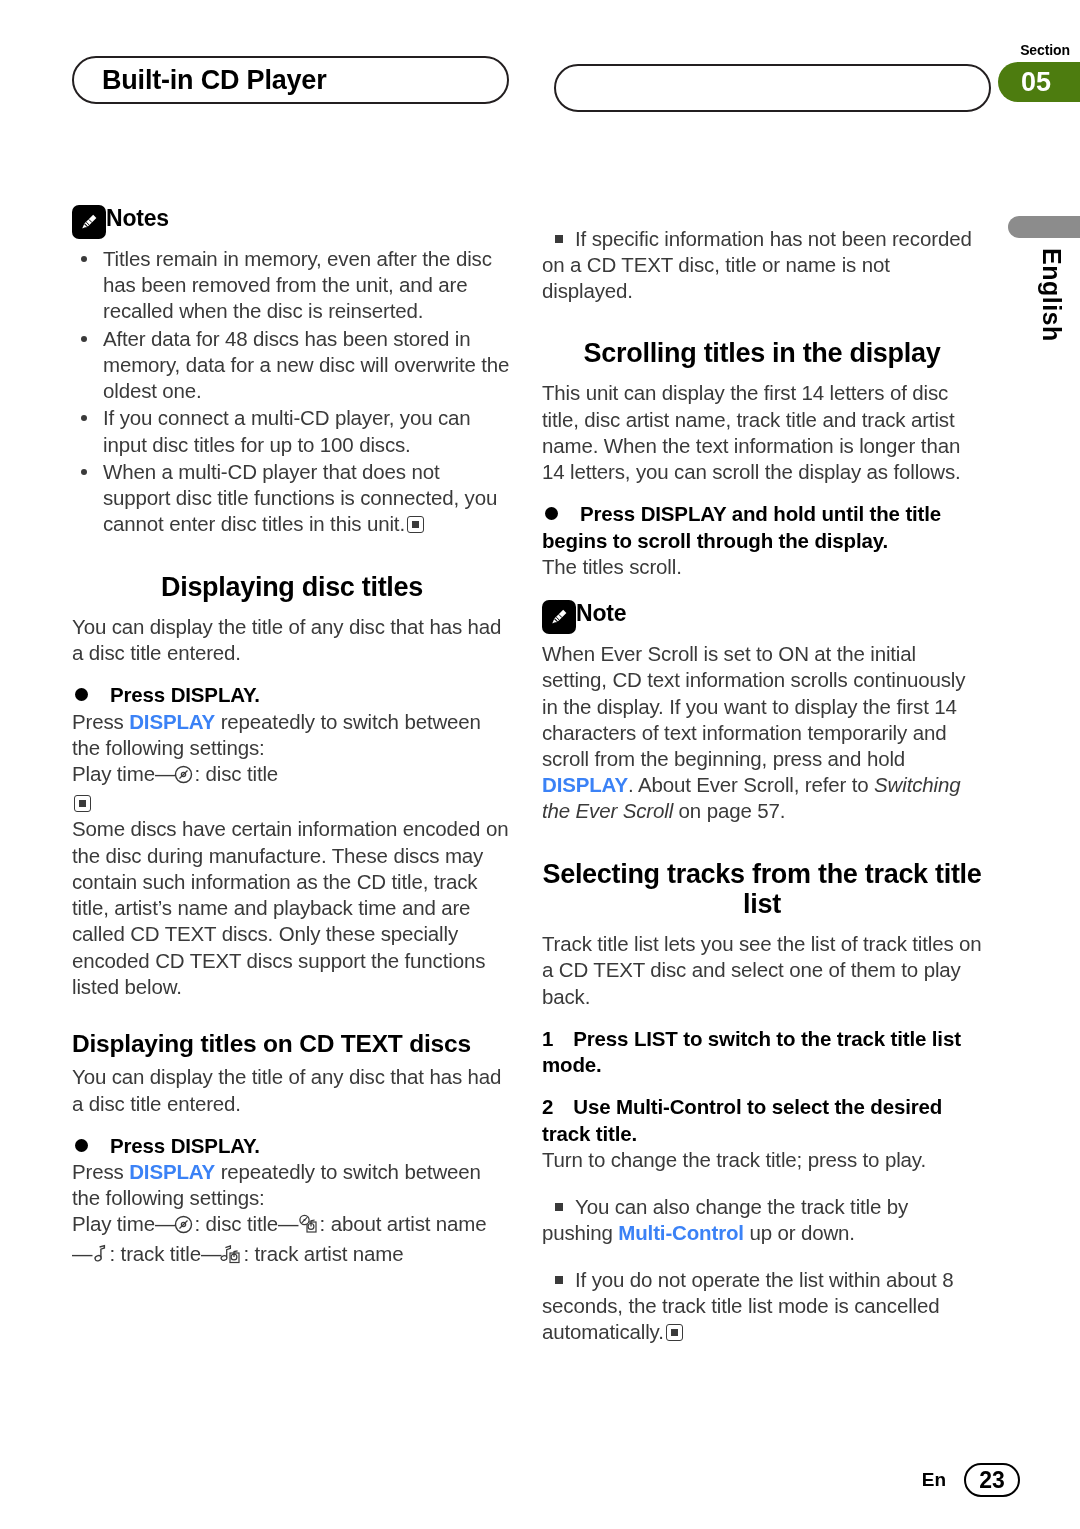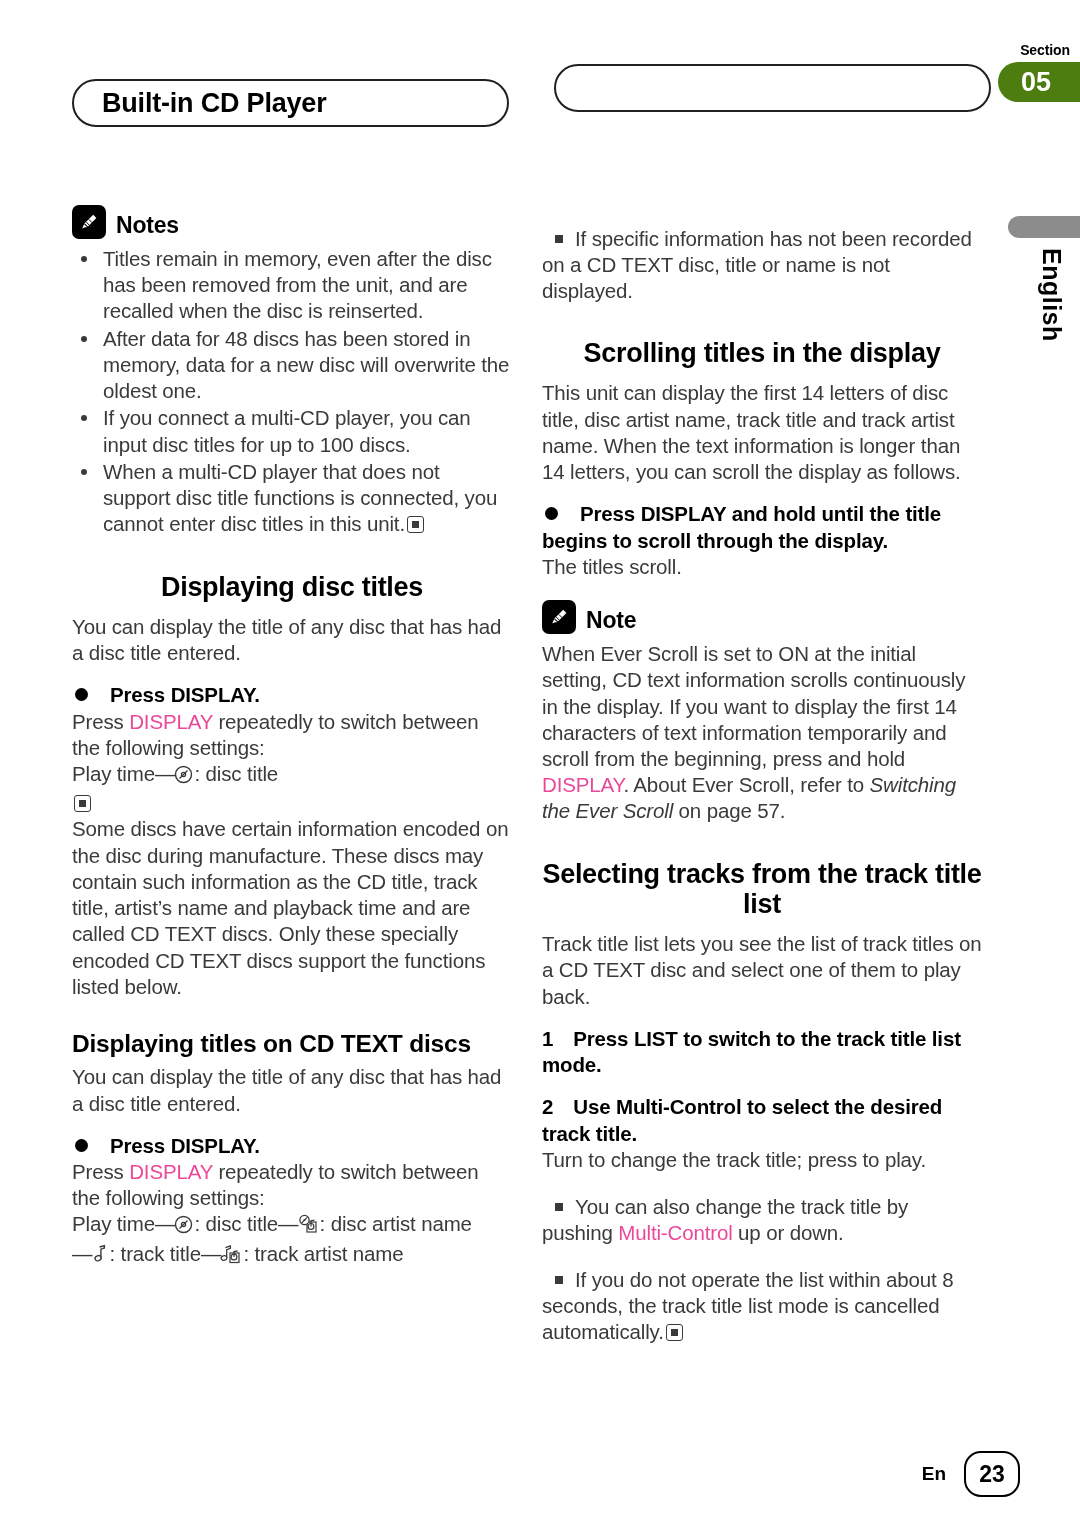--- a/index.html
+++ b/index.html
@@ -23,21 +23,21 @@
   }
   .hdr-pill {
     position: absolute;
     height: 48px;
     border: 2px solid #231f20;
     border-radius: 26px;
     background: #fff;
     display: flex;
     align-items: center;
   }
-  .hdr-pill.left  { left: 72px;  top: 79px; width: 437px; }
+  .hdr-pill.left  { left: 72px;  top: 56px; width: 437px; }
   .hdr-pill.right { left: 554px; top: 64px; width: 437px; }
   .hdr-title {
     font-size: 27px;
     font-weight: bold;
     letter-spacing: -0.2px;
     padding-left: 28px;
     color: #000;
     white-space: nowrap;
   }
   .section-label {
@@ -118,28 +118,27 @@
   p.body {
     font-size: 20.5px;
     line-height: 1.28;
     margin: 0 0 0 0;
     color: #3a3a3a;
     letter-spacing: -0.15px;
   }
   p.body + p.body { margin-top: 0; }
   .gap-md { height: 20px; }
 
-  b, .bold { font-weight: normal; color: #ec4899; }
+  b, .bold { font-weight: bold; color: #3b82f6; }
   i, .ital { font-style: italic; }
 
   
   .note-head {
     display: flex;
-    align-items: flex-end;
-    gap: 10px;
+    align-items: flex-start;
     margin-bottom: 7px;
   }
   .note-icon {
     width: 34px;
     height: 34px;
     background: #000;
     border-radius: 7px;
     display: flex;
     align-items: center;
     justify-content: center;
@@ -259,21 +258,21 @@
     gap: 18px;
   }
   .footer-lang {
     font-size: 19px;
     font-weight: bold;
     color: #000;
     margin-left: 8px;
   }
   .footer-page {
     width: 56px;
-    height: 46px;
+    height: 34px;
     border: 2.5px solid #000;
     border-radius: 17px;
     display: flex;
     align-items: center;
     justify-content: center;
     font-size: 23px;
     font-weight: bold;
     color: #000;
   }
 </style>
@@ -344,21 +343,21 @@
           <circle cx="9.5" cy="9.5" r="8" fill="none" stroke="#3a3a3a" stroke-width="1.4"></circle>
           <circle cx="9.5" cy="9.5" r="2.1" fill="none" stroke="#3a3a3a" stroke-width="1.3"></circle>
           <path d="M5.5 13.5 L13.5 5.5" stroke="#3a3a3a" stroke-width="1.3"></path>
         </svg></span><span>: disc title</span><span class="dash">—</span><span class="ico"><svg width="21" height="20" viewBox="0 0 21 20">
           <rect x="9" y="8" width="9" height="10" fill="#fff" stroke="#3a3a3a" stroke-width="1.2"></rect>
           <circle cx="6.5" cy="6" r="4.6" fill="#fff" stroke="#3a3a3a" stroke-width="1.3"></circle>
           <circle cx="6.5" cy="6" r="1.1" fill="#3a3a3a"></circle>
           <path d="M3.6 9 L9.4 3.2" stroke="#3a3a3a" stroke-width="1.1"></path>
           <circle cx="13" cy="12.4" r="2.9" fill="#fff" stroke="#3a3a3a" stroke-width="1.2"></circle>
           <path d="M13 12.4 L13 6.8 L16.6 6" stroke="#3a3a3a" stroke-width="1.2" fill="none"></path>
-        </svg></span><span>: disc artist name</span></p>
+        </svg></span><span>: about artist name</span></p>
   <p class="body"><span class="dash">—</span><span class="ico"><svg width="17" height="20" viewBox="0 0 17 20">
           <path d="M7.6 3 L12.4 1.6 L12.4 4 L8.9 5.2 L8.9 13.4" stroke="#3a3a3a" stroke-width="1.4" fill="none"></path>
           <ellipse cx="6.1" cy="14.2" rx="3.1" ry="2.5" fill="none" stroke="#3a3a3a" stroke-width="1.4" transform="rotate(-18 6.1 14.2)"></ellipse>
         </svg></span><span>: track title</span><span class="dash">—</span><span class="ico"><svg width="22" height="20" viewBox="0 0 22 20">
           <rect x="10" y="9" width="9" height="9.5" fill="#fff" stroke="#3a3a3a" stroke-width="1.2"></rect>
           <path d="M5.4 3.6 L10.4 2 L10.4 4.4 L6.7 5.7 L6.7 13.2" stroke="#3a3a3a" stroke-width="1.3" fill="none"></path>
           <ellipse cx="4" cy="14" rx="2.9" ry="2.3" fill="none" stroke="#3a3a3a" stroke-width="1.3" transform="rotate(-18 4 14)"></ellipse>
           <circle cx="14" cy="13" r="2.9" fill="#fff" stroke="#3a3a3a" stroke-width="1.2"></circle>
           <path d="M14 13 L14 7.6 L17.6 6.8" stroke="#3a3a3a" stroke-width="1.2" fill="none"></path>
         </svg></span><span>: track artist name</span></p>

